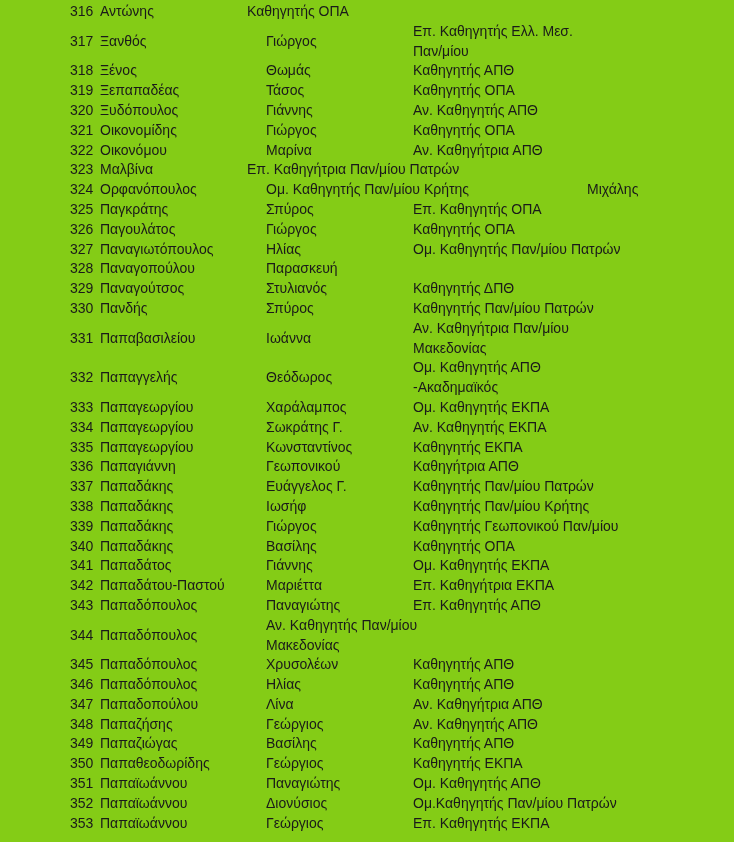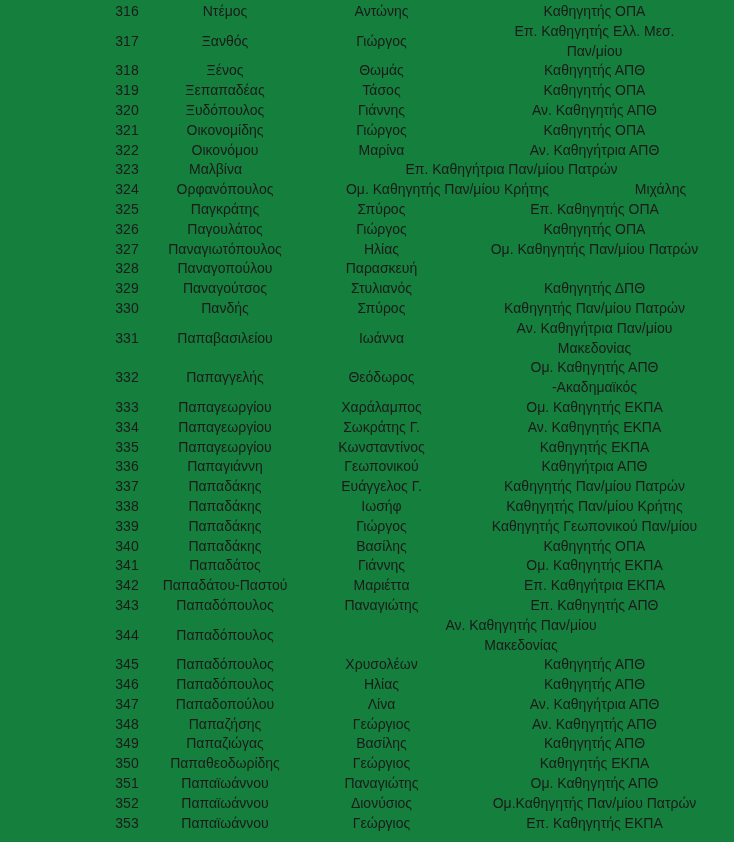--- a/index.html
+++ b/index.html
@@ -11,23 +11,22 @@
     width: 734px;
     height: 842px;
     overflow: hidden;
     font-family: "Liberation Sans", "DejaVu Sans", sans-serif;
     color: #1a1a1a;
   }
   .page {
     box-sizing: border-box;
     width: 734px;
     height: 842px;
-    padding: 2px 0 0 112px;
-    background: #15803d;
-    text-align: center;
+    padding: 2px 0 0 70px;
+    background: #84cc16;
   }
   .listing {
     display: block;
   }
   .row {
     display: flex;
     align-items: center;
   }
   .cell {
     font-size: 14px;
@@ -56,21 +55,20 @@
     white-space: nowrap;
   }
 </style>
 </head>
 <body>
 
 <div class="page">
   <div class="listing" id="listing">
       <div class="row">
         <div class="cell num">316</div>
-        <div class="cell surname">Ντέμος</div>
         <div class="cell firstname">Αντώνης</div>
         <div class="cell title">
           <span class="title-line">Καθηγητής ΟΠΑ</span>
         </div>
       </div>
       <div class="row">
         <div class="cell num">317</div>
         <div class="cell surname">Ξανθός</div>
         <div class="cell firstname">Γιώργος</div>
         <div class="cell title">

